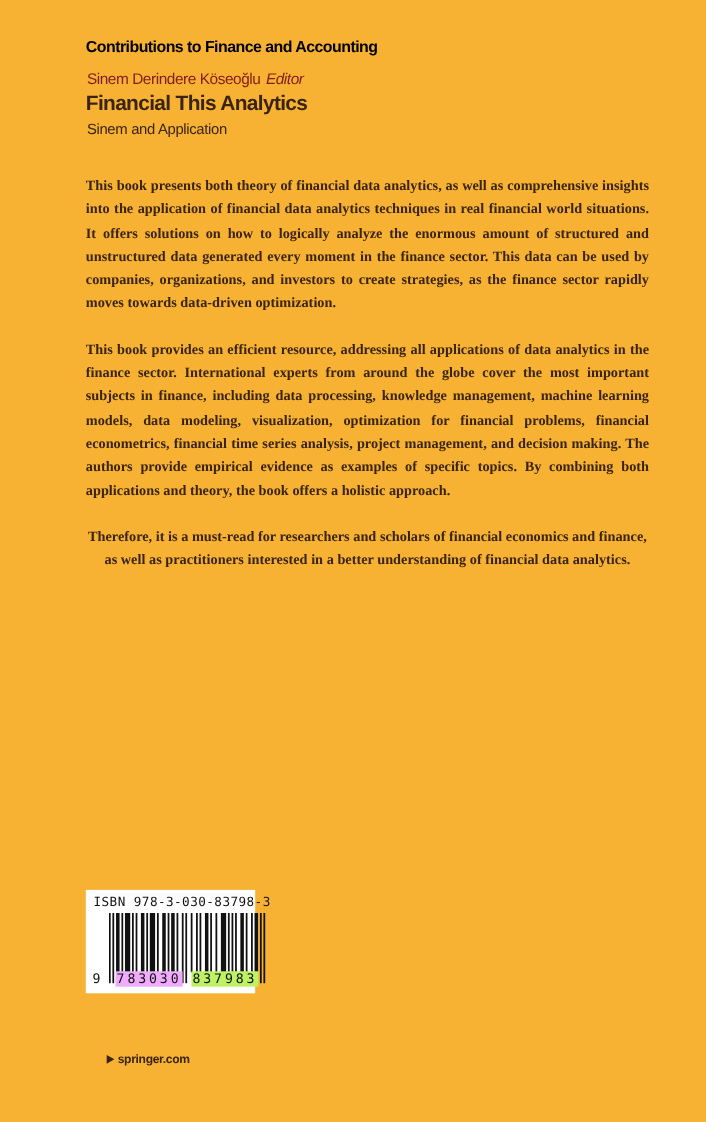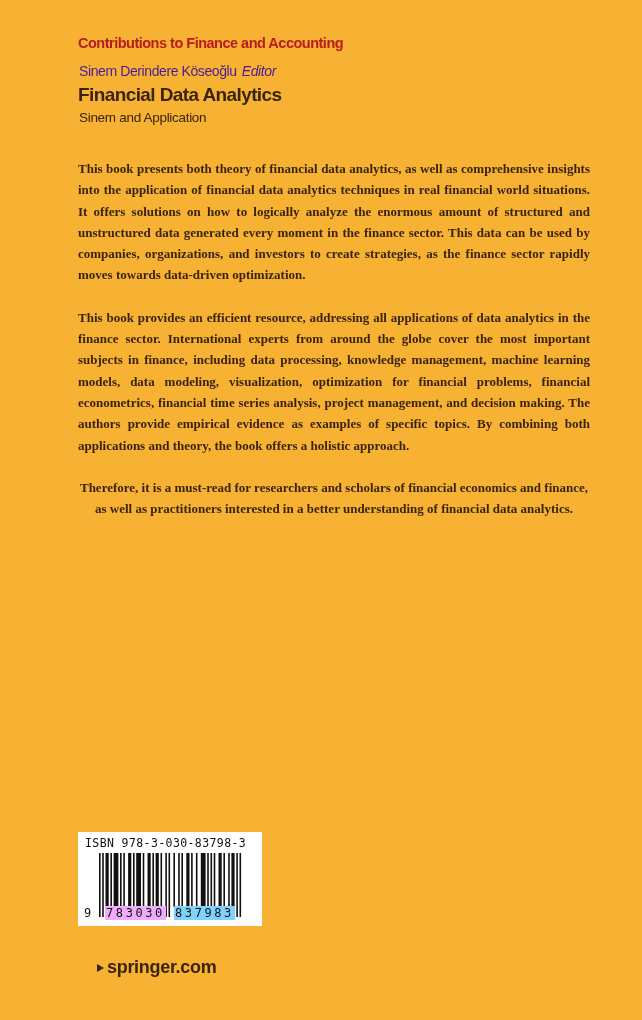--- a/index.html
+++ b/index.html
@@ -15,30 +15,30 @@
       color: #3a2410;
     }
     .series {
       position: absolute;
       left: 78px;
       top: 35px;
       font-family: "Liberation Sans", sans-serif;
       font-weight: bold;
       font-size: 14.5px;
       letter-spacing: -0.5px;
-      color: #b91c1c;
+      color: #000000;
     }
     .editor-line {
       position: absolute;
       left: 79px;
       top: 63px;
       font-family: "Liberation Sans", sans-serif;
       font-size: 14px;
       letter-spacing: -0.4px;
-      color: #4c1d95;
+      color: #7f1d1d;
     }
     .editor-line .role {
       font-style: italic;
       margin-left: 5px;
     }
     .title {
       position: absolute;
       left: 78px;
       top: 84px;
       font-family: "Liberation Sans", sans-serif;
@@ -70,22 +70,22 @@
     }
     .blurb p {
       margin: 0 0 21px 0;
     }
     .blurb p.last {
       text-align: center;
     }
     .barcode-box {
       position: absolute;
       left: 78px;
-      top: 832px;
-      width: 184px;
+      top: 809px;
+      width: 154px;
       height: 94px;
       background: #ffffff;
       box-sizing: border-box;
       text-align: center;
     }
     .isbn-text {
       position: absolute;
       left: 7px;
       top: 4px;
       font-family: "DejaVu Sans Mono", monospace;
@@ -121,30 +121,30 @@
       padding: 0 1px;
     }
     .digits-right {
       position: absolute;
       left: 96px;
       top: 74px;
       font-family: "DejaVu Sans Mono", monospace;
       font-size: 12px;
       letter-spacing: 2.6px;
       color: #111;
-      background: #7dd3fc;
+      background: #bef264;
       padding: 0 1px;
     }
     .site {
       position: absolute;
       left: 78px;
       top: 957px;
       font-family: "Liberation Sans", sans-serif;
       font-weight: bold;
-      font-size: 18px;
+      font-size: 11px;
       letter-spacing: -0.3px;
       color: #3a2410;
       display: flex;
       align-items: center;
       padding-left: 19px;
     }
     .site .arrow {
       display: inline-block;
       width: 0;
       height: 0;
@@ -156,21 +156,21 @@
   </style>
 </head>
 <body>
 
 <div class="series">Contributions to Finance and Accounting</div>
 
 <div class="editor-line">
   <span>Sinem Derindere Köseoğlu</span><span class="role">Editor</span>
 </div>
 
-<div class="title">Financial Data Analytics</div>
+<div class="title">Financial This Analytics</div>
 <div class="subtitle">Sinem and Application</div>
 
 <div class="blurb">
   <p>This book presents both theory of financial data analytics, as well as comprehensive insights into the application of financial data analytics techniques in real financial world situations. It offers solutions on how to logically analyze the enormous amount of structured and unstructured data generated every moment in the finance sector. This data can be used by companies, organizations, and investors to create strategies, as the finance sector rapidly moves towards data-driven optimization.</p>
   <p>This book provides an efficient resource, addressing all applications of data analytics in the finance sector. International experts from around the globe cover the most important subjects in finance, including data processing, knowledge management, machine learning models, data modeling, visualization, optimization for financial problems, financial econometrics, financial time series analysis, project management, and decision making. The authors provide empirical evidence as examples of specific topics. By combining both applications and theory, the book offers a holistic approach.</p>
   <p class="last">Therefore, it is a must-read for researchers and scholars of financial economics and finance, as well as practitioners interested in a better understanding of financial data analytics.</p>
 </div>
 
 <div class="barcode-box">
   <div class="isbn-text">ISBN 978-3-030-83798-3</div>

